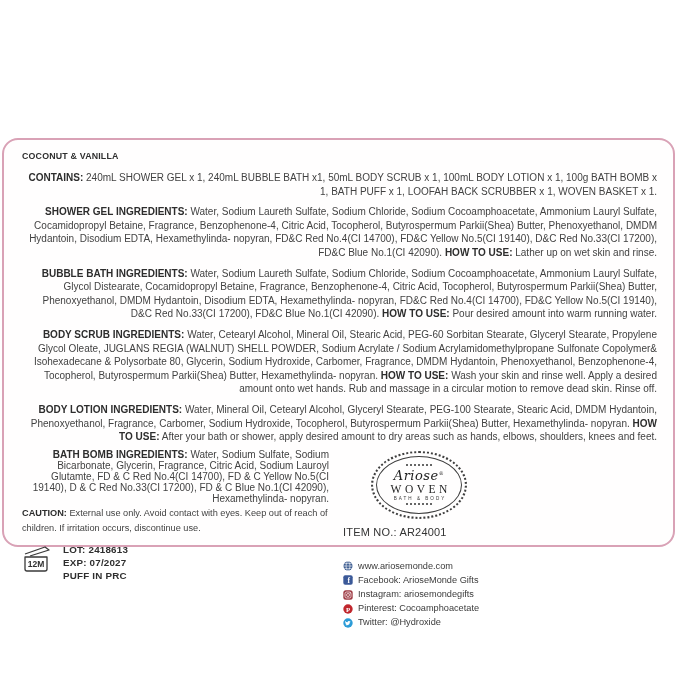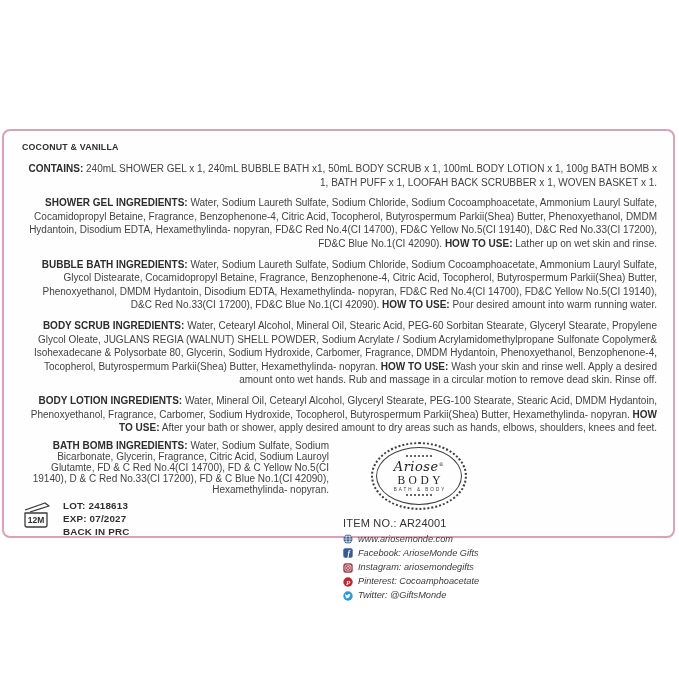--- a/index.html
+++ b/index.html
@@ -2,22 +2,22 @@
 <html><head>
 <meta charset="utf-8">
 <style>
   html,body{margin:0;padding:0;}
   body{
     width:679px;height:679px;background:#ffffff;position:relative;overflow:hidden;
     font-family:"Liberation Sans", sans-serif;color:#3d3d3d;
     -webkit-font-smoothing:antialiased;
   }
   .label-box{
-    position:absolute;left:2px;top:129px;width:673px;height:409px;
-    border:2px solid #d9a2b6;border-radius:8px;background:#fffefe;
+    position:absolute;left:2px;top:138px;width:673px;height:409px;
+    border:2px solid #d9a2b6;border-radius:16px;background:#fffefe;
     box-sizing:border-box;padding:11px 16px 24px 18px;
   }
   .title{
     font-weight:bold;font-size:8.8px;letter-spacing:.2px;color:#2e2e2e;margin:0 0 10px 0;
   }
   p.sec{
     margin:0 0 7px 0;font-size:10px;line-height:13.6px;color:#424242;text-align:right;
   }
   p.sec b{color:#2d2d2d;}
   .bottom-region{display:flex;margin-top:1px;}
@@ -42,21 +42,21 @@
     font-family:"DejaVu Serif", serif;font-style:italic;font-size:13px;color:#222;
     line-height:13px;letter-spacing:.5px;
   }
   .brand-script sup{font-size:5px;vertical-align:super;}
   .brand-caps{
     font-family:"Liberation Serif", serif;font-size:11.5px;letter-spacing:3.5px;
     color:#1f1f1f;line-height:12px;margin:1px 0 1px 3.5px;
   }
   .brand-tag{font-size:4.6px;letter-spacing:2px;color:#3a3a3a;line-height:6px;margin-left:2px;}
   .item-no{text-align:left;font-size:11px;color:#333;margin-top:7px;letter-spacing:.2px;}
-  .social-list{margin-top:5px;font-style:italic;}
+  .social-list{margin-top:23px;}
   .social-row{display:flex;align-items:center;margin-bottom:3.2px;}
   .social-row .ic{flex:none;width:10px;height:10px;margin-right:5px;display:block;}
   .social-row span{font-size:9.2px;color:#3a3a3a;line-height:11px;}
 </style>
 </head>
 <body>
 
 <div class="label-box">
 
   <div class="title">COCONUT &amp; VANILLA</div>
@@ -70,41 +70,42 @@
   <p class="sec"><b>BODY SCRUB  INGREDIENTS:</b><span> Water, Cetearyl Alcohol, Mineral Oil, Stearic Acid, PEG-60 Sorbitan Stearate, Glyceryl Stearate, Propylene Glycol Oleate, JUGLANS REGIA (WALNUT) SHELL POWDER, Sodium Acrylate / Sodium Acrylamidomethylpropane Sulfonate Copolymer&amp; Isohexadecane &amp; Polysorbate 80, Glycerin, Sodium Hydroxide, Carbomer, Fragrance, DMDM Hydantoin, Phenoxyethanol, Benzophenone-4, Tocopherol, Butyrospermum Parkii(Shea) Butter, Hexamethylinda- nopyran. </span><b>HOW TO USE:</b><span> Wash your skin and rinse well. Apply a desired amount onto wet hands. Rub and massage in a circular motion to remove dead skin. Rinse off.</span></p>
 
   <p class="sec" style="margin-bottom:5px;"><b>BODY LOTION  INGREDIENTS:</b><span> Water, Mineral Oil, Cetearyl Alcohol, Glyceryl Stearate, PEG-100 Stearate, Stearic Acid, DMDM Hydantoin, Phenoxyethanol, Fragrance, Carbomer, Sodium Hydroxide, Tocopherol, Butyrospermum Parkii(Shea) Butter, Hexamethylinda- nopyran. </span><b>HOW TO USE:</b><span> After your bath or shower, apply desired amount to dry areas such as hands, elbows, shoulders, knees and feet.</span></p>
 
   <div class="bottom-region">
 
     <div class="left-col">
       <p class="sec" style="margin-bottom:2px;"><b>BATH BOMB  INGREDIENTS:</b><span> Water, Sodium Sulfate, Sodium Bicarbonate, Glycerin, Fragrance, Citric Acid, Sodium Lauroyl Glutamte, FD &amp; C Red No.4(CI 14700), FD &amp; C Yellow No.5(CI 19140), D &amp; C Red No.33(CI 17200), FD &amp; C Blue No.1(CI 42090), Hexamethylinda- nopyran.</span></p>
 
 
+      <p class="big"><b>CAUTION:</b><span> External use only. Avoid contact with eyes. Keep out of reach of children. If irritation occurs, discontinue use.</span></p>
 
       <div class="lot-block">
         <svg class="pao" width="32" height="28" viewBox="0 0 32 28">
           <path d="M3 9 L23 2 L27 5 L8 11" fill="none" stroke="#3a3a3a" stroke-width="1.3" stroke-linejoin="round"></path>
           <path d="M3 12 L25 12 L25 24 Q25 26 23 26 L5 26 Q3 26 3 24 Z" fill="none" stroke="#3a3a3a" stroke-width="1.3" stroke-linejoin="round"></path>
           <text x="14" y="22" text-anchor="middle" font-family="Liberation Sans, sans-serif" font-size="8.5" font-weight="bold" fill="#2f2f2f">12M</text>
         </svg>
         <div class="lot-lines">
           <div>LOT: 2418613</div>
           <div>EXP: 07/2027</div>
-          <div>BACK IN PRC</div>
+          <div>PUFF IN PRC</div>
         </div>
       </div>
     </div>
 
     <div class="right-col">
       <div class="logo-outer">
         <div class="logo-inner">
           <div class="orn"></div>
           <div class="brand-script"><span>Ariose</span><sup>®</sup></div>
-          <div class="brand-caps">BODY</div>
+          <div class="brand-caps">WOVEN</div>
           <div class="brand-tag">BATH &amp; BODY</div>
           <div class="orn"></div>
         </div>
       </div>
 
       <div class="item-no">ITEM NO.: AR24001</div>
 
       <div class="social-list">
         <div class="social-row">
           <svg class="ic" viewBox="0 0 16 16">
@@ -137,19 +138,19 @@
             <circle cx="8" cy="8" r="7.5" fill="#c0272d"></circle>
             <text x="8" y="12.6" text-anchor="middle" font-family="Liberation Serif, serif" font-weight="bold" font-size="11" fill="#ffffff">P</text>
           </svg>
           <span>Pinterest: Cocoamphoacetate</span>
         </div>
         <div class="social-row">
           <svg class="ic" viewBox="0 0 16 16">
             <circle cx="8" cy="8" r="7.5" fill="#2b9bd7"></circle>
             <path d="M4 11.2c3.6 1.4 7-.8 6.9-4.3.5-.2.9-.6 1.1-1.1-.4.1-.8.2-1.1.2.4-.3.7-.7.8-1.2-.4.3-.9.5-1.3.5-.9-.9-2.3-.6-2.8.4-.2.4-.2.8-.1 1.2-1.6-.1-3-.8-3.9-2-.5 1-.2 2.1.7 2.7-.3 0-.7-.1-.9-.3 0 1 .7 1.9 1.7 2.1-.3.1-.6.1-.9.1.3.8 1 1.4 1.9 1.4-.7.5-1.4.6-2.1.3z" fill="#ffffff"></path>
           </svg>
-          <span>Twitter: @GiftsMonde</span>
+          <span>Twitter: @Hydroxide</span>
         </div>
       </div>
     </div>
 
   </div>
 </div>
 
 </body></html>

